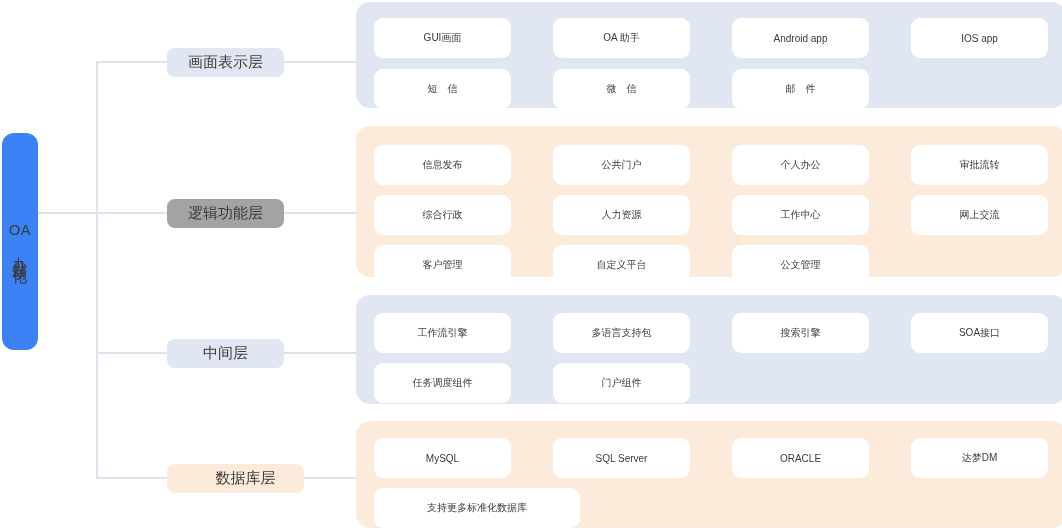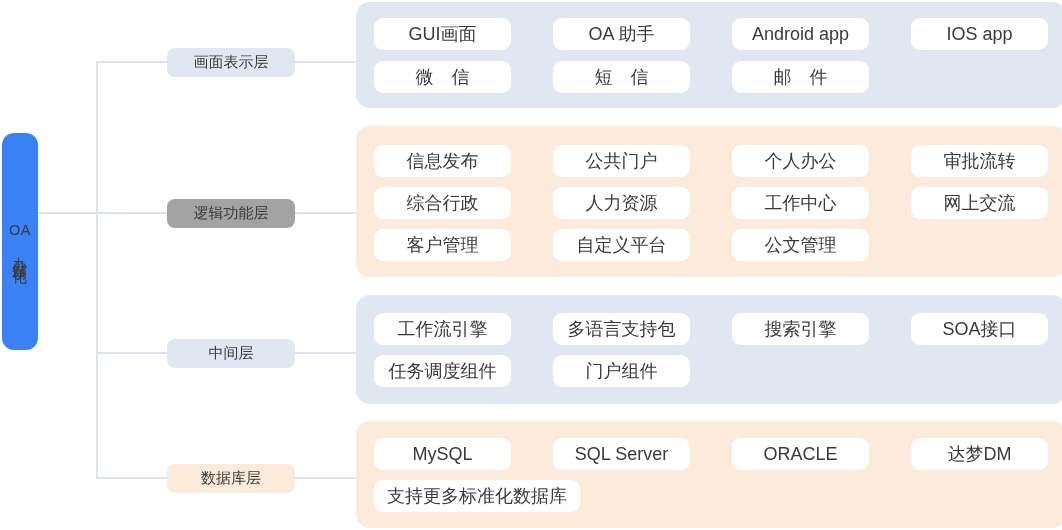--- a/index.html
+++ b/index.html
@@ -26,44 +26,44 @@
     display:flex;flex-direction:column;align-items:center;justify-content:center;
     gap:7px;font-size:14.5px;line-height:1;
   }
   .root-latin{letter-spacing:0.5px;}
   .root-cjk{
     writing-mode:vertical-rl;text-orientation:mixed;
     letter-spacing:3px;font-size:15px;
   }
   
   .layer-label{
-    position:absolute;left:167px;width:128px;height:29px;
+    position:absolute;left:167px;width:117px;height:29px;
     border-radius:8px;z-index:2;
     display:flex;align-items:center;justify-content:center;
     font-size:15px;
   }
   #label-0{top:48px;}
   #label-1{top:199px;}
   #label-2{top:339px;}
   #label-3{top:464px;}
   
   .panel{
     position:absolute;left:356px;width:710px;
     border-radius:14px;z-index:2;box-sizing:border-box;
   }
   #panel-0{top:2px;  height:106px;padding:16px 0 0 18px;}
   #panel-1{top:126px;height:151px;padding:19px 0 0 18px;}
   #panel-2{top:295px;height:109px;padding:18px 0 0 18px;}
   #panel-3{top:421px;height:107px;padding:17px 0 0 18px;}
   .row{display:flex;gap:42px;margin-bottom:10px;}
   #panel-0 .row{margin-bottom:11px;}
   .pill{
-    width:137px;height:32px;border-radius:9px;background:#ffffff;
+    width:137px;height:40px;border-radius:9px;background:#ffffff;
     display:flex;align-items:center;justify-content:center;
-    font-size:18px;white-space:nowrap;flex:0 0 auto;
+    font-size:10px;white-space:nowrap;flex:0 0 auto;
   }
   .pill.wide{width:206px;}
 </style>
 </head>
 <body>
 
 <div id="main-h" class="line h"></div>
 <div id="trunk" class="line v"></div>
 <div id="branch-0" class="line h"></div>
 <div id="branch-1" class="line h"></div>
@@ -71,32 +71,32 @@
 <div id="branch-3" class="line h"></div>
 
 <div class="root-box" style="background: #3b82f6;">
   <span class="root-latin">OA</span>
   <span class="root-cjk">办公自动化</span>
 </div>
 
 <div id="label-0" class="layer-label" style="background: rgb(224, 231, 243);">画面表示层</div>
 <div id="label-1" class="layer-label" style="background: #a3a3a3;">逻辑功能层</div>
 <div id="label-2" class="layer-label" style="background: rgb(224, 231, 243);">中间层</div>
-<div id="label-3" class="layer-label" style="background: rgb(252, 235, 219);">数据库层</div>
+<div id="label-3" class="layer-label" style="background: rgb(252, 235, 219); padding-left: 20px;">数据库层</div>
 
 <div id="panel-0" class="panel" style="background: rgb(224, 231, 243);">
   <div class="row">
     <div class="pill">GUI画面</div>
     <div class="pill">OA 助手</div>
     <div class="pill">Android app</div>
     <div class="pill">IOS app</div>
   </div>
   <div class="row">
+    <div class="pill">短　信</div>
     <div class="pill">微　信</div>
-    <div class="pill">短　信</div>
     <div class="pill">邮　件</div>
   </div>
 </div>
 
 <div id="panel-1" class="panel" style="background: rgb(252, 235, 219);">
   <div class="row">
     <div class="pill">信息发布</div>
     <div class="pill">公共门户</div>
     <div class="pill">个人办公</div>
     <div class="pill">审批流转</div>

